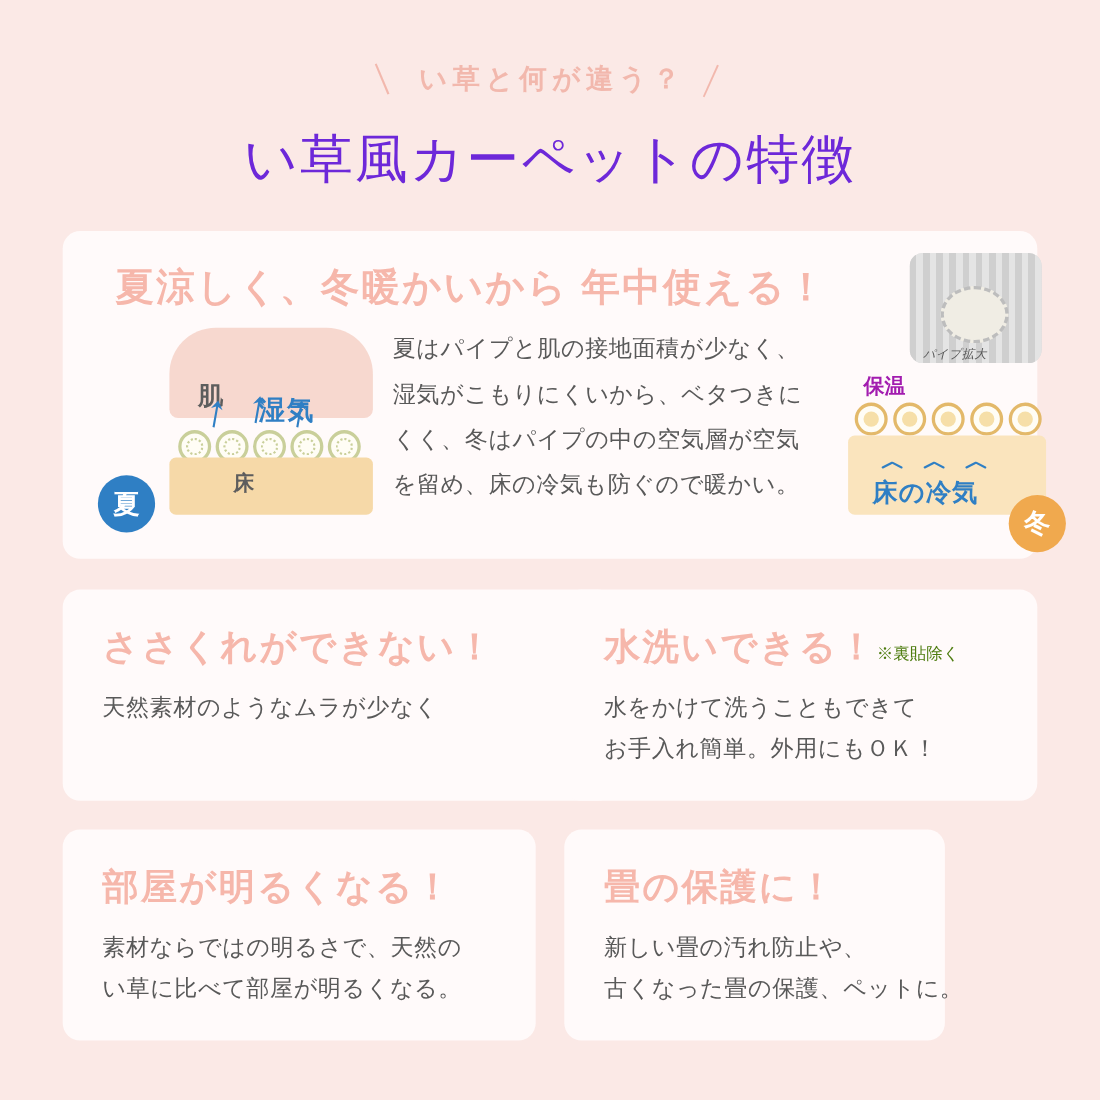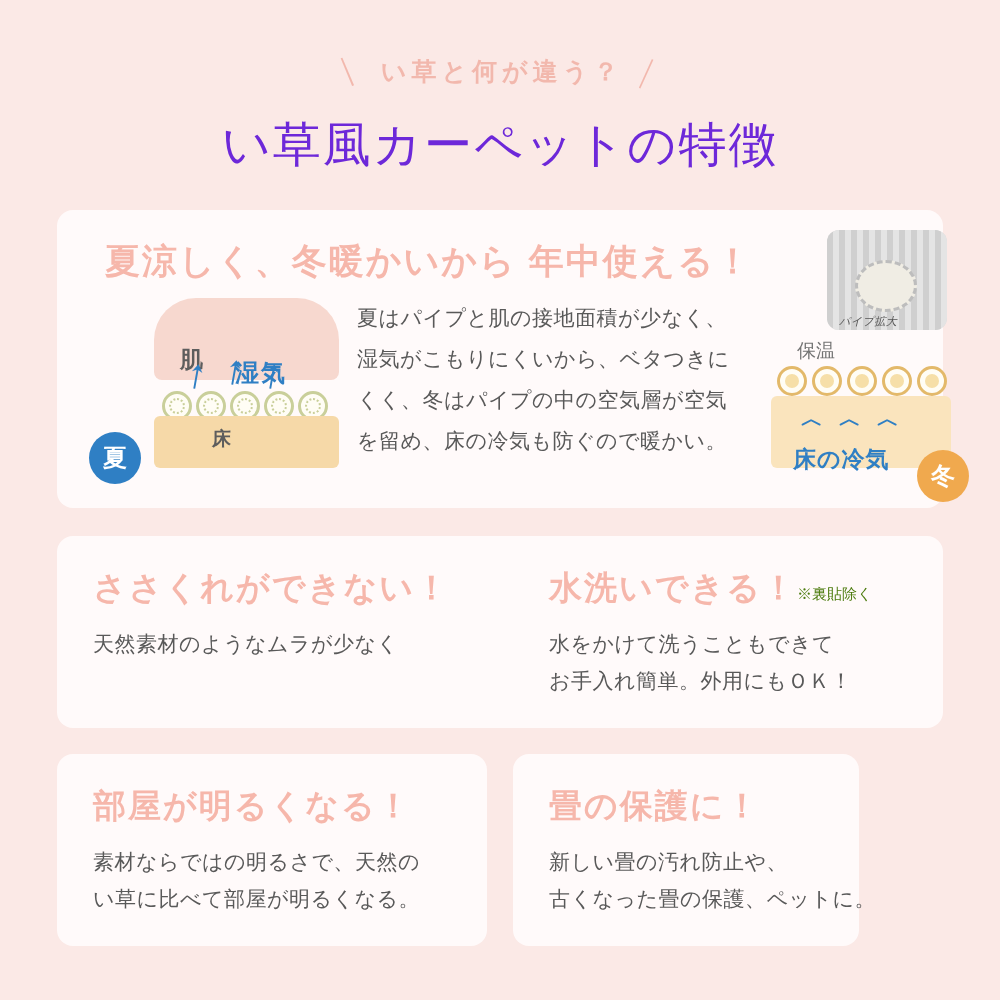--- a/index.html
+++ b/index.html
@@ -248,24 +248,23 @@
     top: 86px;
     color: #555;
     font-size: 11px;
     letter-spacing: 0.5px;
     font-style: italic;
   }
   #hoon-label {
     position: absolute;
     left: 28px;
     top: 110px;
-    color: #737373;
+    color: #a21caf;
     font-size: 19px;
-    font-weight: normal;
-    margin-left: 12px;
+    font-weight: bold;
   }
   .wpipe-row {
     position: absolute;
     left: 20px;
     top: 138px;
     display: flex;
     gap: 5px;
   }
   .wpipe {
     width: 30px;
@@ -288,21 +287,21 @@
     left: 14px;
     top: 168px;
     width: 180px;
     height: 72px;
     background: #fae4bd;
     border-radius: 6px;
   }
   #cold-label {
     position: absolute;
     left: 36px;
-    top: 216px;
+    top: 204px;
     color: #2f7fc4;
     font-size: 23px;
     font-weight: bold;
     letter-spacing: 1px;
   }
   .chev {
     position: absolute;
     color: #2f7fc4;
     font-size: 22px;
     font-weight: bold;

